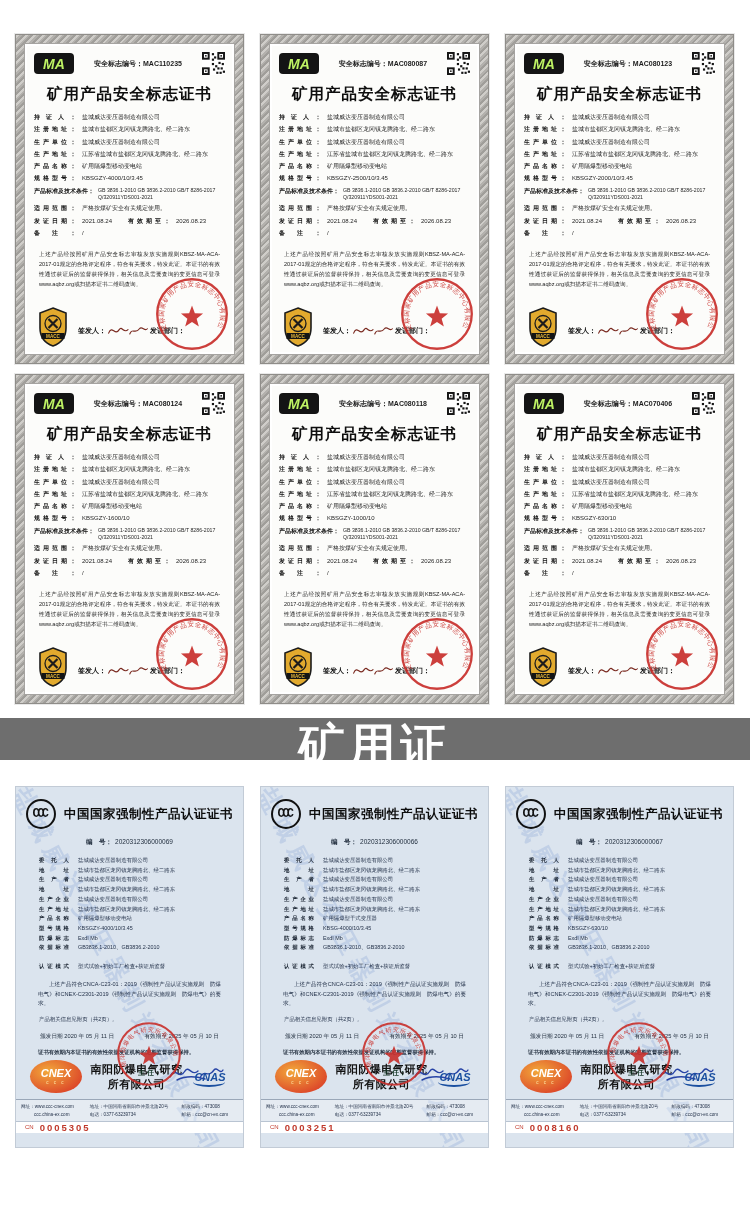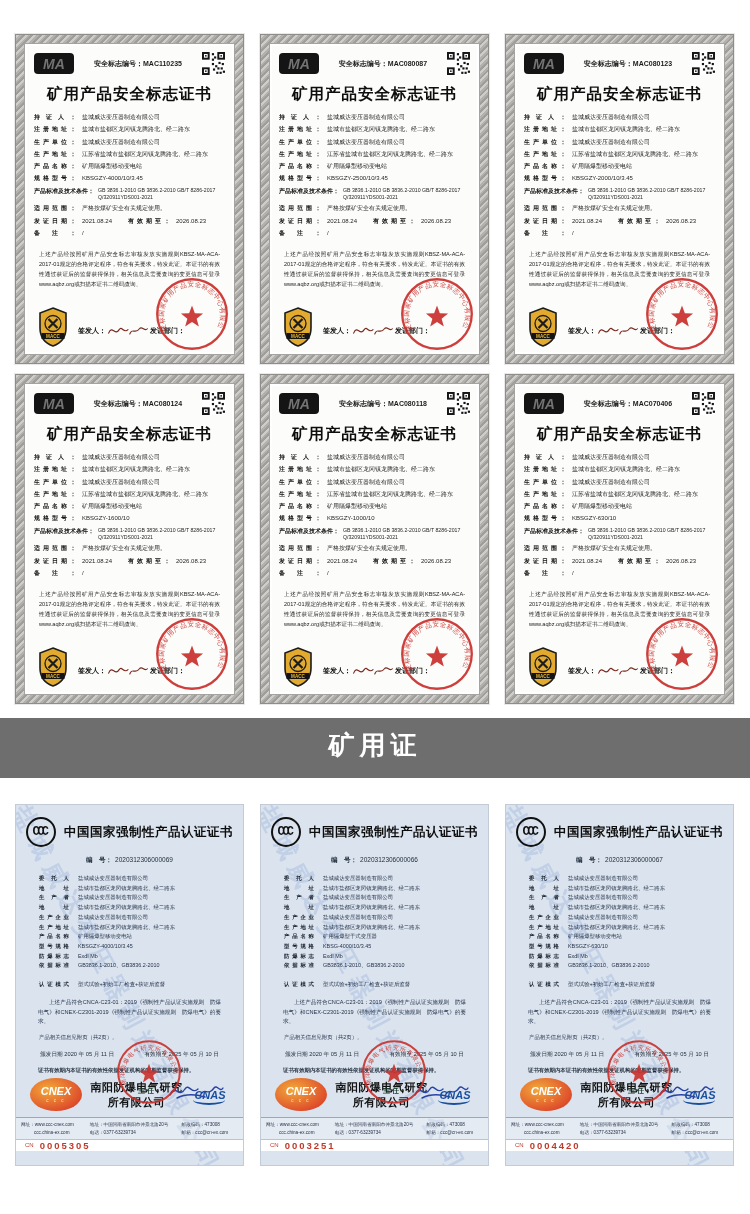--- a/index.html
+++ b/index.html
@@ -2,34 +2,34 @@
 <html><head>
 <meta charset="utf-8">
 <style>
   html,body { margin:0; padding:0; background:#fff; }
   body { font-family:"Liberation Sans", sans-serif; }
   .page { position:relative; width:750px; height:1214px; margin:0 auto; background:#fff; overflow:hidden; }
 
   
   .banner { background:#6e6e6e; color:#fff; text-align:center; font-weight:bold; }
   .banner1 { margin-top:6px; height:40px; line-height:40px; font-size:30px; letter-spacing:4px; }
-  .banner2 { margin-top:14px; height:60px; line-height:54px; font-size:26px; letter-spacing:5px; }
+  .banner2 { margin-top:14px; height:42px; line-height:54px; font-size:46px; letter-spacing:5px; }
 
   .grid { display:flex; flex-wrap:wrap; padding:0 15px; gap:10px 16px; }
   .ma-grid  { margin-top:34px; }
   .ccc-grid { margin-top:26px; }
 
   
   .ma-cert { width:229px; height:330px; box-sizing:border-box; padding:9px;
     background:repeating-linear-gradient(135deg,#a09e9a 0 2px,#cfcdc9 2px 4px,#b3b1ad 4px 6px);
     box-shadow:inset 0 0 0 1px #8f8d89, 0 0 0 1px #e9e9e9; }
   .ma-inner { position:relative; height:100%; box-sizing:border-box; background:#fcfcfa;
     border:1px solid #a5a3a0; box-shadow:inset 0 0 0 2px #fff; padding:8px 9px 4px; overflow:hidden; }
   .ma-head { display:flex; align-items:center; }
-  .ma-logo { width:40px; height:21px; min-width:40px; background:#141414; color:#737373; border-radius:4px;
+  .ma-logo { width:40px; height:21px; min-width:40px; background:#141414; color:#bef264; border-radius:4px;
     display:flex; align-items:center; justify-content:center; font-weight:bold; font-style:italic; font-size:14px; }
   .ma-no { flex:1; text-align:center; font-size:7px; font-weight:bold; color:#1c1c1c; }
   .qr { width:23px; height:23px; min-width:23px; }
   .ma-title { text-align:center; font-family:"Liberation Serif", serif; font-weight:bold; font-size:15.5px;
     letter-spacing:1px; color:#0e0e0e; margin:9px 0 8px; }
   .ma-row { display:flex; font-size:6px; line-height:1.55; margin:3px 0; color:#1a1a1a; }
   .ml { display:inline-block; width:42px; min-width:42px; font-weight:bold; color:#111;
     text-align:justify; text-align-last:justify; margin-right:6px; }
   .ml.auto { width:auto; min-width:0; text-align-last:auto; margin-right:4px; white-space:nowrap; }
   .ml.ml2 { margin-left:16px; }
@@ -1149,20 +1149,20 @@
             <div>电话：0377-63239734</div>
           </div>
           <div class="fc fc3">
             <div>邮政编码：473008</div>
             <div>邮箱：ccc@cn-ex.com</div>
           </div>
         </div>
 
         <div class="ccc-cnline">
           <span class="cn-label">CN</span>
-          <span class="cn-no">0004420</span>
+          <span class="cn-no">0008160</span>
         </div>
 
       </div>
 
   </div>
 
 </div>
 
 </body></html>

